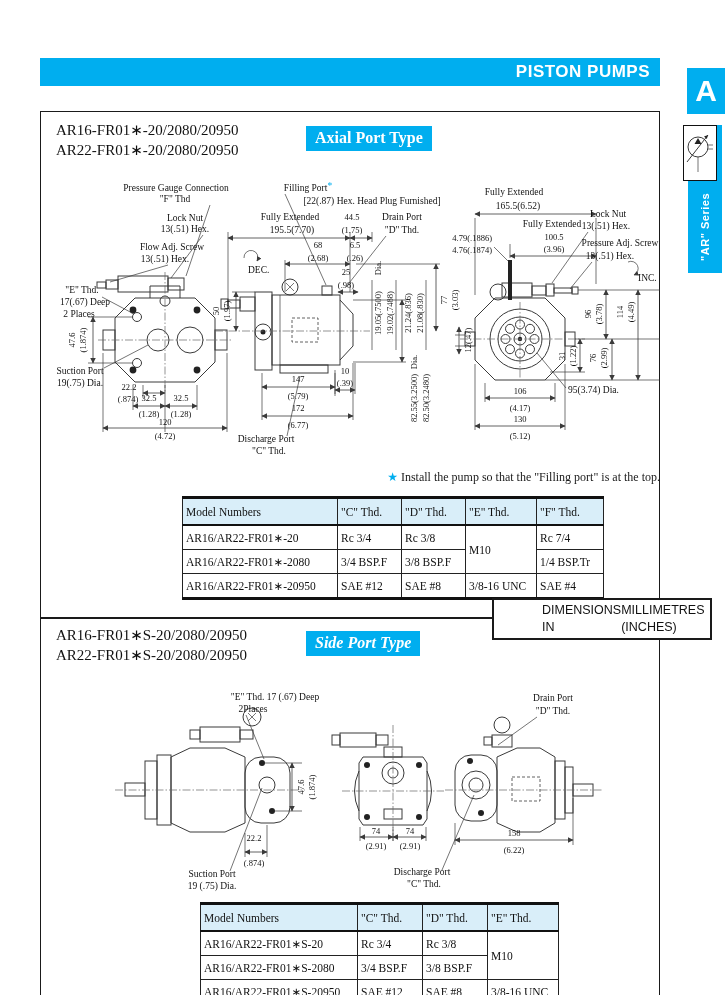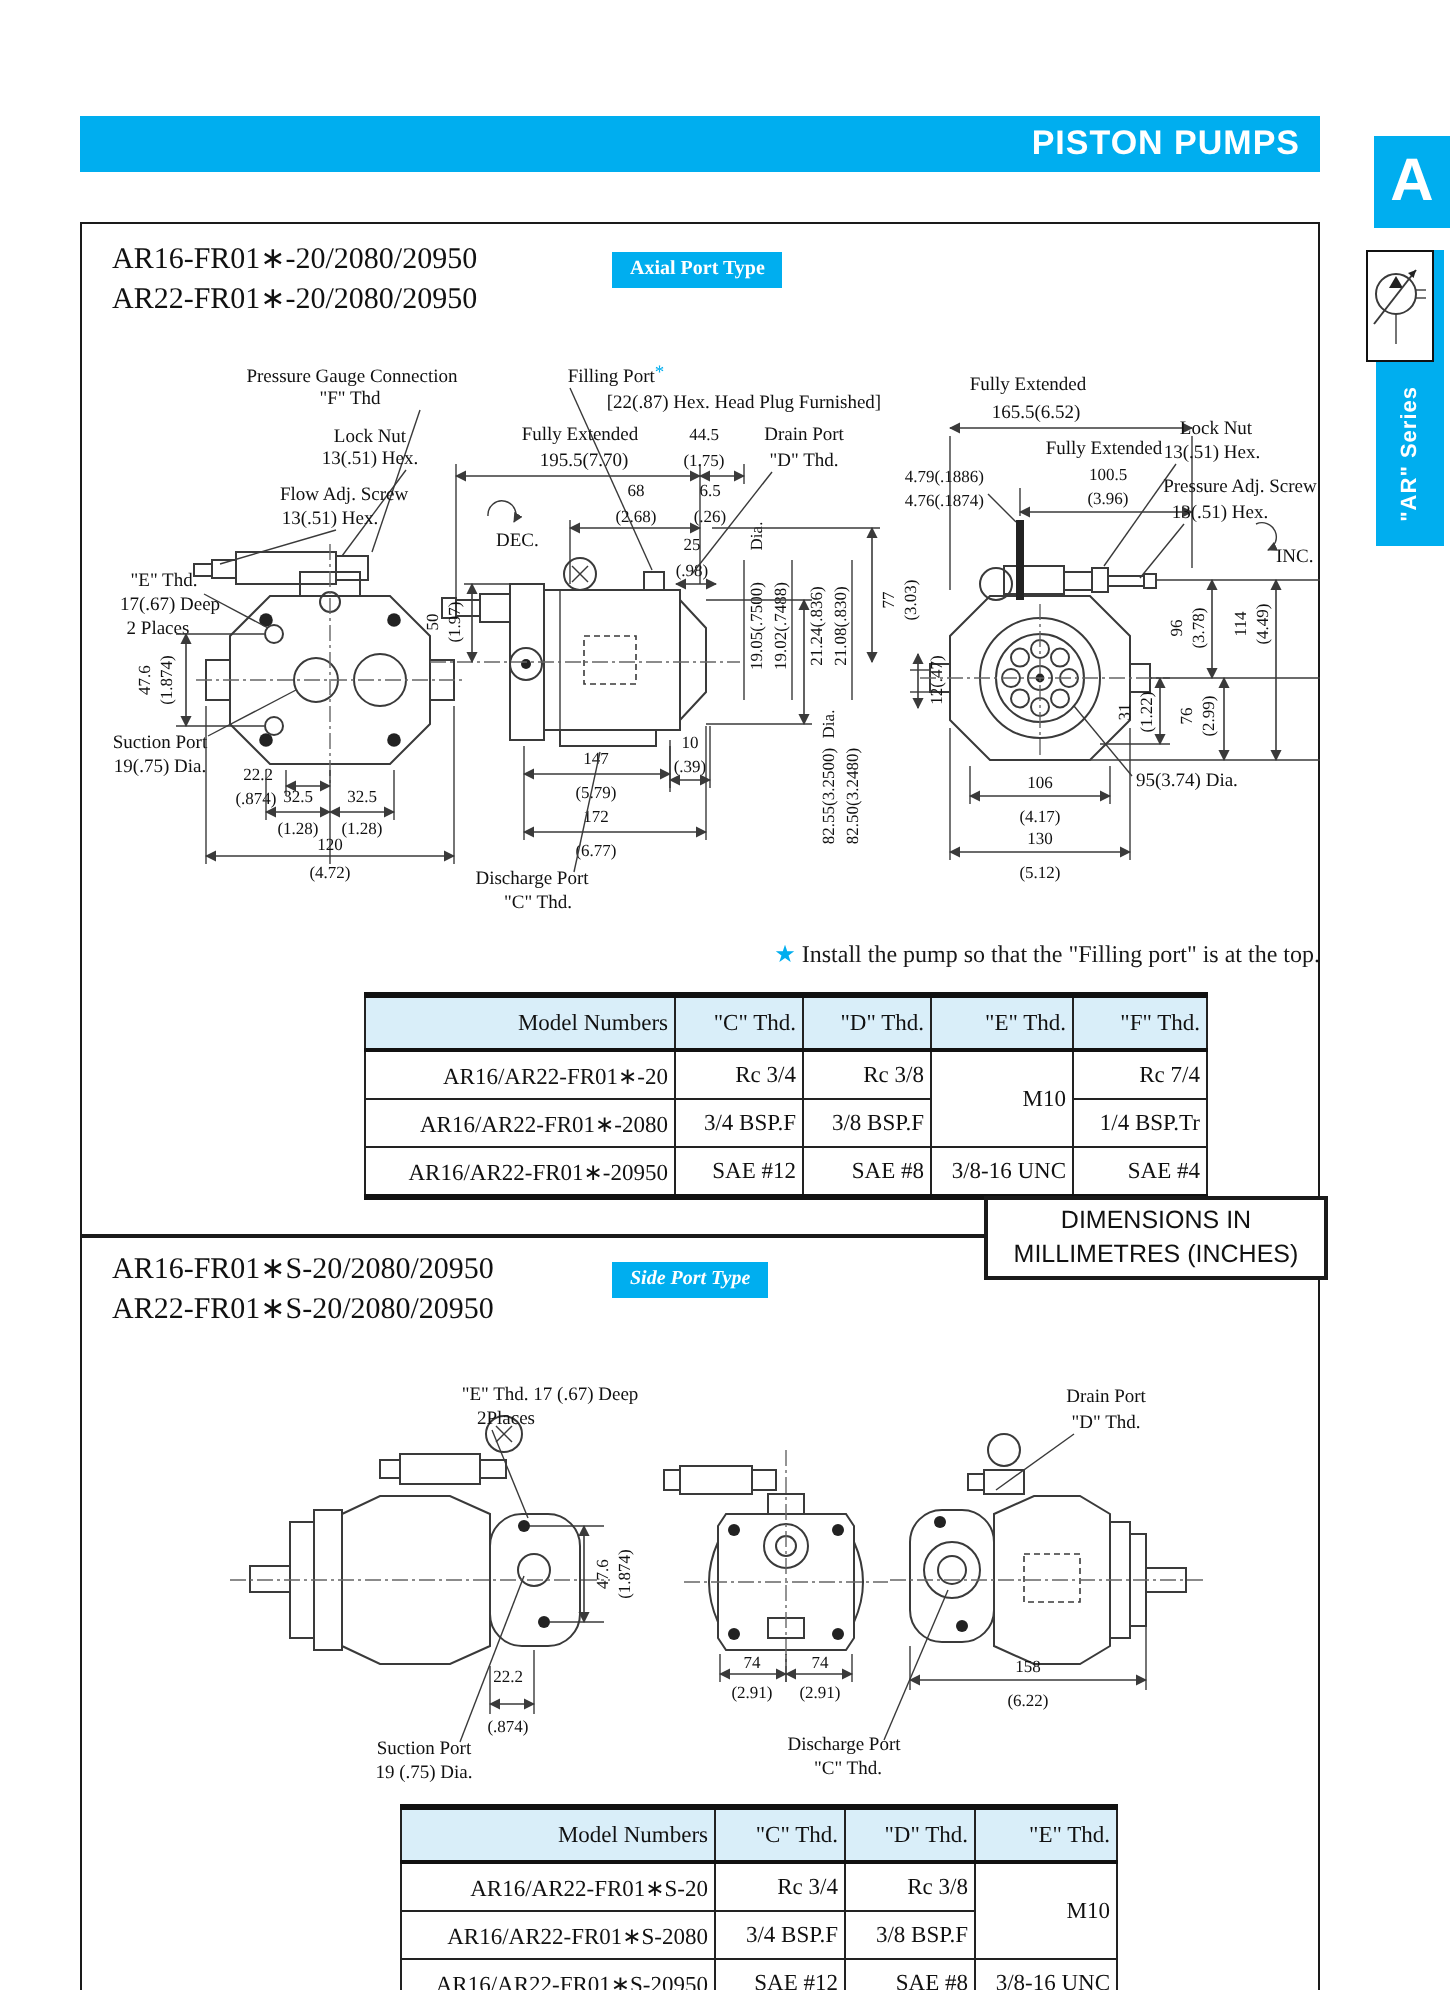--- a/index.html
+++ b/index.html
@@ -16,29 +16,29 @@
         font-weight:bold;font-size:30px;}
   #sidestrip{left:688px;top:85px;width:34px;height:148px;background:#00AEEF;}
   #symbox{left:683px;top:85px;width:32px;height:54px;background:#fff;border:1.5px solid #111;}
   #series{left:688px;top:141px;width:34px;height:92px;display:flex;align-items:center;justify-content:center;}
   #series span{writing-mode:vertical-rl;transform:rotate(180deg);color:#fff;
                font-family:"Liberation Sans",sans-serif;font-weight:bold;font-size:11px;letter-spacing:.5px;}
   
   #frame{left:40px;top:71px;width:618px;height:911px;border:1.5px solid #1a1a1a;border-bottom-width:3px;}
   #divider{left:40px;top:577px;width:620px;height:1.5px;background:#1a1a1a;}
   .titles{font-family:Liberation Serif, serif;font-size:15px;line-height:20px;color:#111;}
-  .badge{background:#00AEEF;color:#fff;font-weight:bold;font-size:10px;padding:3px 9px 4px;}
+  .badge{background:#00AEEF;color:#fff;font-weight:bold;font-size:16px;padding:3px 9px 4px;}
   #dimsbox{left:492px;top:558px;width:168px;height:38px;background:#fff;border:2px solid #1a1a1a;
-           display:flex;flex-direction:column;align-items:center;justify-content:center;z-index:5;
-           font-family:"Liberation Sans",sans-serif;font-size:12.5px;line-height:17px;color:#111;}
+           display:flex;flex-direction:row;align-items:center;justify-content:center;z-index:5;
+           font-family:"Liberation Sans",sans-serif;font-size:12.5px;line-height:17px;color:#111;padding-left:48px;}
   .note{width:620px;left:40px;text-align:right;font-size:12px;}
   .note .mark{color:#00AEEF;}
   
   table.spec{border-collapse:collapse;font-size:11.5px;color:#111;}
-  table.spec td,table.spec th{border:1px solid #222;text-align:right;padding:1px 3px;height:21px;font-weight:normal;}
+  table.spec td,table.spec th{border:1px solid #222;text-align:left;padding:1px 3px;height:21px;font-weight:normal;}
   table.spec tr.hd td{background:#D9EEF9;height:23px;}
   table.spec{border-top:3px solid #111;border-bottom:3px solid #111;}
   table.spec tr.hd td{border-bottom:2px solid #111;}
   
   text{font-family:"Liberation Serif",serif;fill:#111;}
   .t9{font-size:9.5px;} .t8{font-size:8.5px;}
   .ln{stroke:#3a3a3a;stroke-width:1;fill:none;}
   .th{stroke:#3a3a3a;stroke-width:.7;fill:none;}
   .dl{stroke:#3a3a3a;stroke-width:.8;fill:none;}
   .cl{stroke:#666;stroke-width:.7;fill:none;stroke-dasharray:8 2 1.5 2;}

